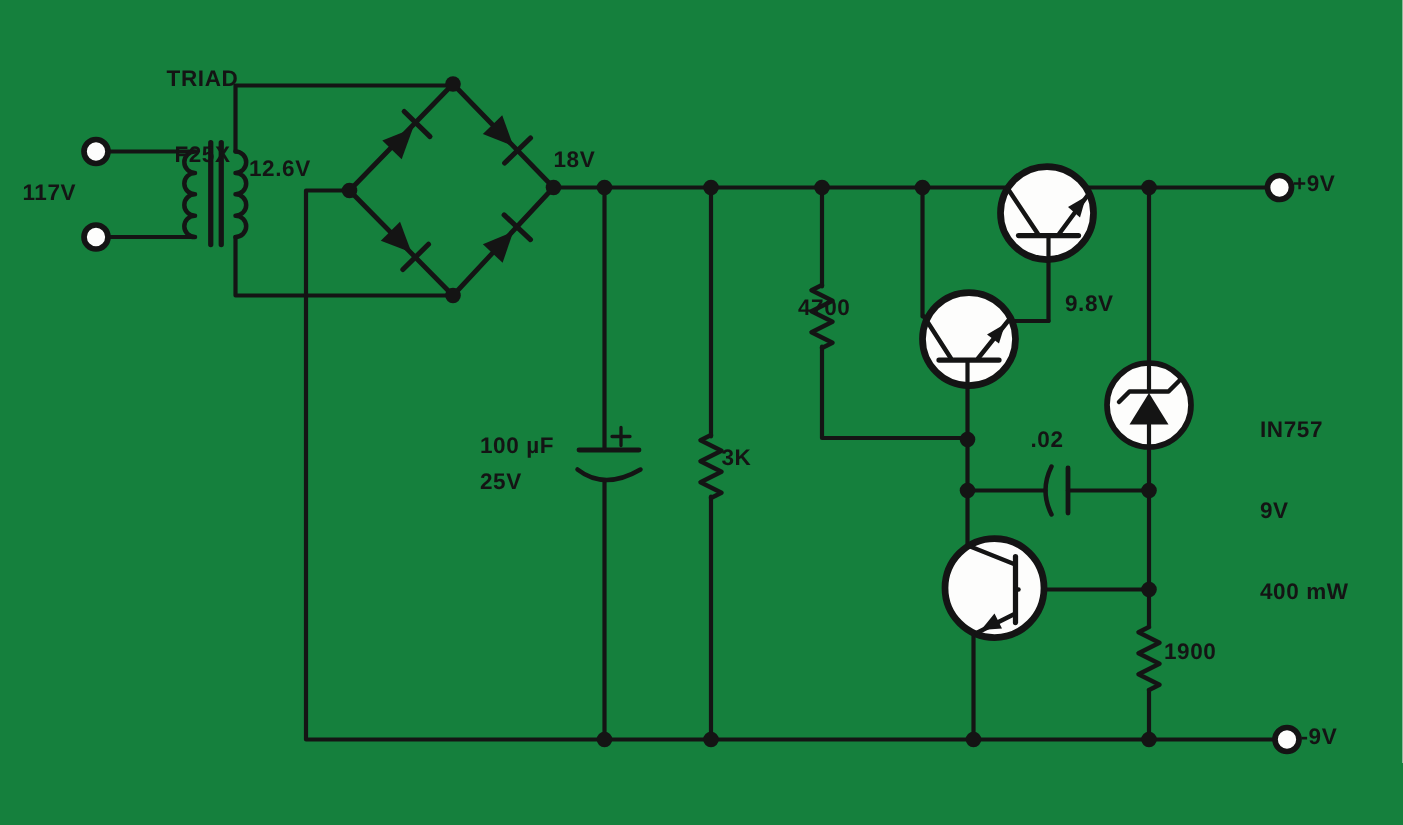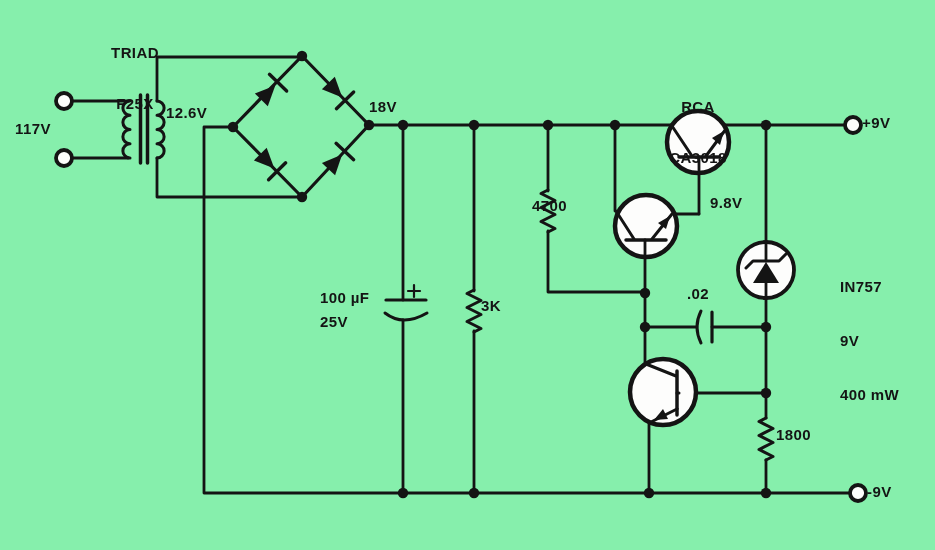--- a/index.html
+++ b/index.html
@@ -1,16 +1,16 @@
 <!DOCTYPE html>
 <html><head>
 <meta charset="utf-8">
 <style>
   html,body{margin:0;padding:0;background:#e8e8e8;}
-  .page{position:relative;width:935px;height:550px;background:#86efac;overflow:hidden;
+  .page{position:relative;width:935px;height:550px;background:#15803d;overflow:hidden;
         font-family:"Liberation Sans",sans-serif;}
   svg{position:absolute;left:0;top:0;}
   .lbl{position:absolute;color:#141414;font-weight:bold;font-size:15px;
        letter-spacing:0.4px;line-height:17px;white-space:pre;}
   .ctr{text-align:center;}
   .rt{text-align:left;}
   .wide{letter-spacing:1.2px;}
 </style>
 </head>
 <body>
@@ -171,41 +171,37 @@
   <div>F25X</div>
 </div>
 
 
 <div class="lbl" style="left:15px;top:120px;">117V</div>
 
 <div class="lbl" style="left:166px;top:104px;">12.6V</div>
 
 <div class="lbl" style="left:369px;top:98px;">18V</div>
 
-<div class="lbl ctr" style="left:656px;top:64px;width:84px;">
-  <div>RCA</div>
-  <div>CA3018</div>
-</div>
 
 <div class="lbl" style="left:710px;top:194px;text-align:right;">9.8V</div>
 
 <div class="lbl" style="left:532px;top:197px;">4700</div>
 
 <div class="lbl" style="left:481px;top:297px;">3K</div>
 
 <div class="lbl rt" style="left:320px;top:289px;width:70px;">100 µF</div>
 <div class="lbl rt" style="left:320px;top:313px;width:58px;">25V</div>
 
 <div class="lbl" style="left:687px;top:285px;">.02</div>
 
 <div class="lbl" style="left:840px;top:242px;line-height:18px;">
   <div>IN757</div>
   <div>9V</div>
   <div>400 mW</div>
 </div>
 
-<div class="lbl" style="left:776px;top:426px;">1800</div>
+<div class="lbl" style="left:776px;top:426px;">1900</div>
 
 <div class="lbl" style="left:862px;top:114px;">+9V</div>
 
 <div class="lbl" style="left:867px;top:483px;">-9V</div>
 
 </div>
 
 </body></html>

